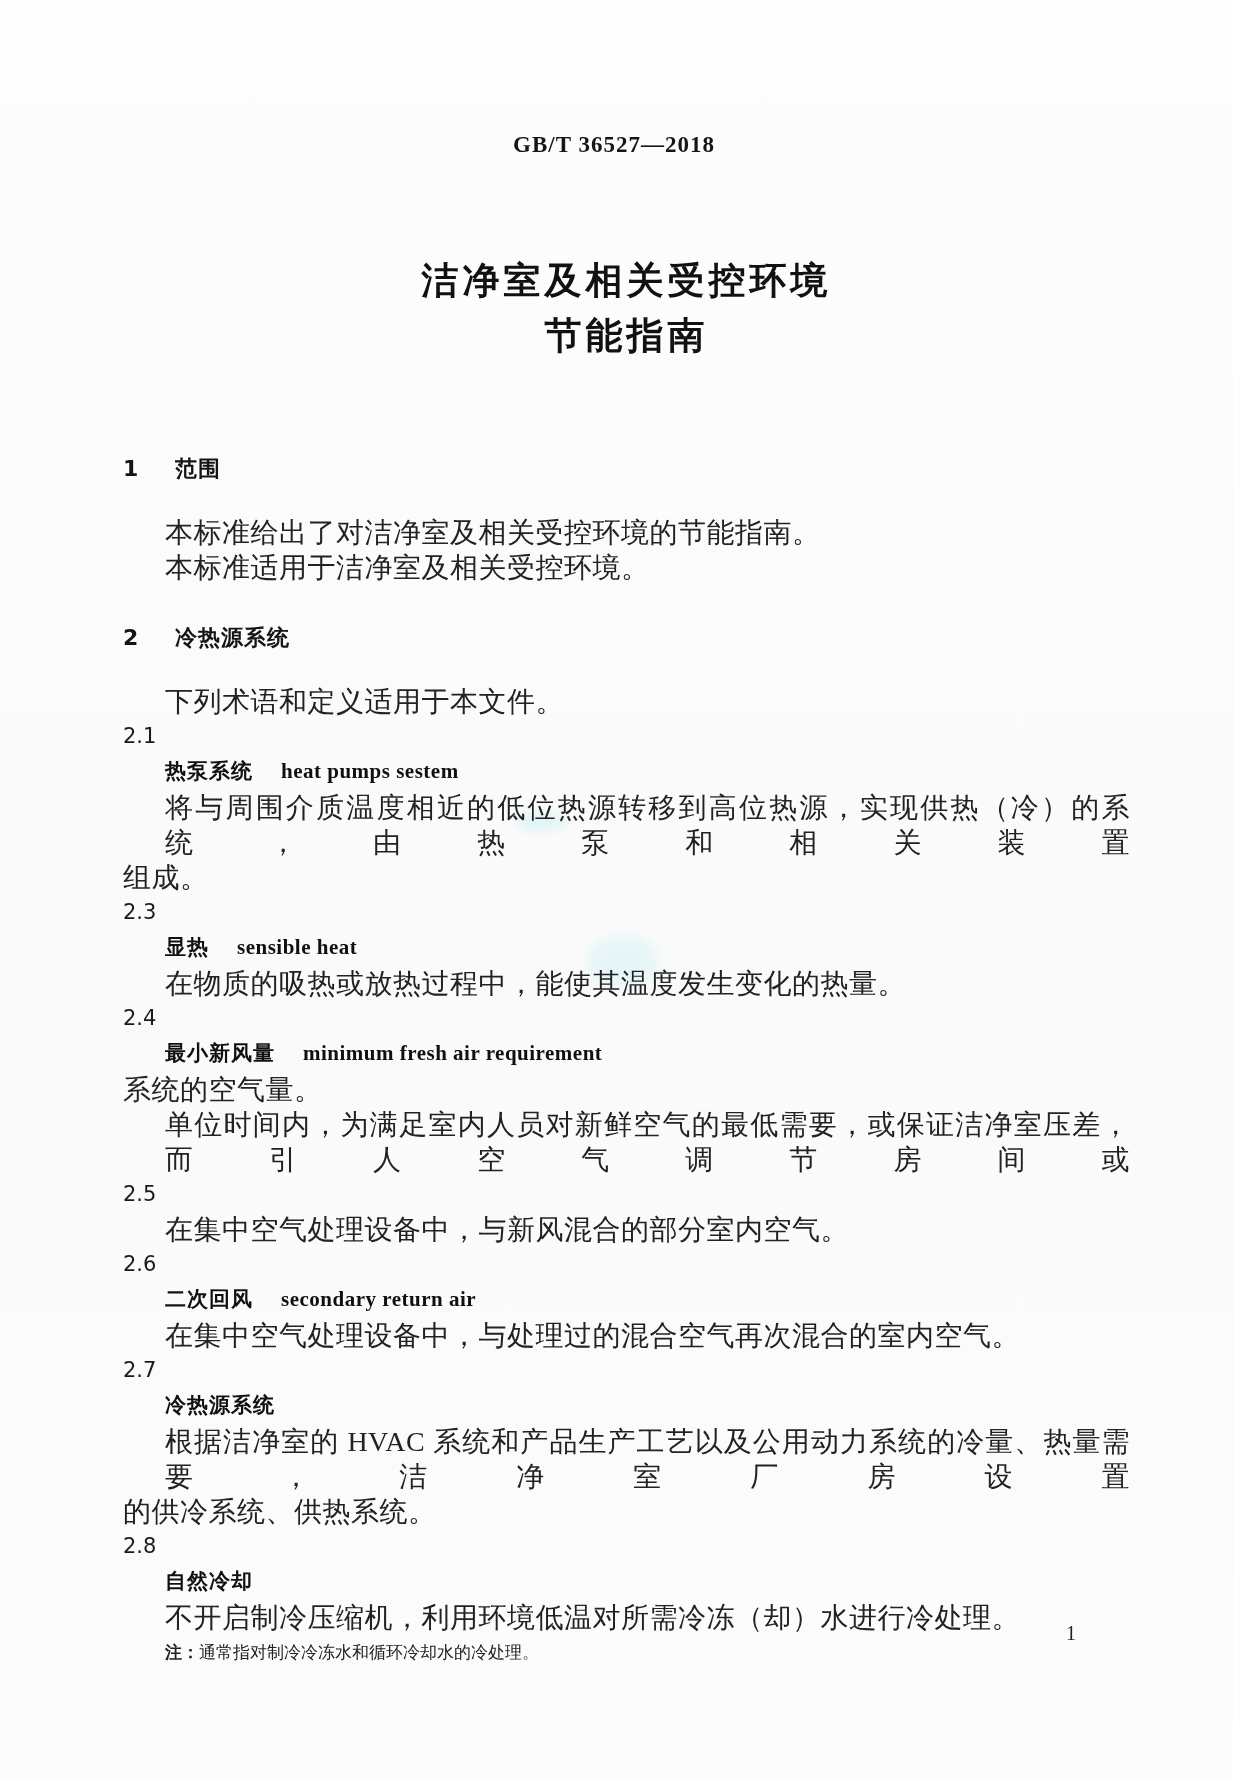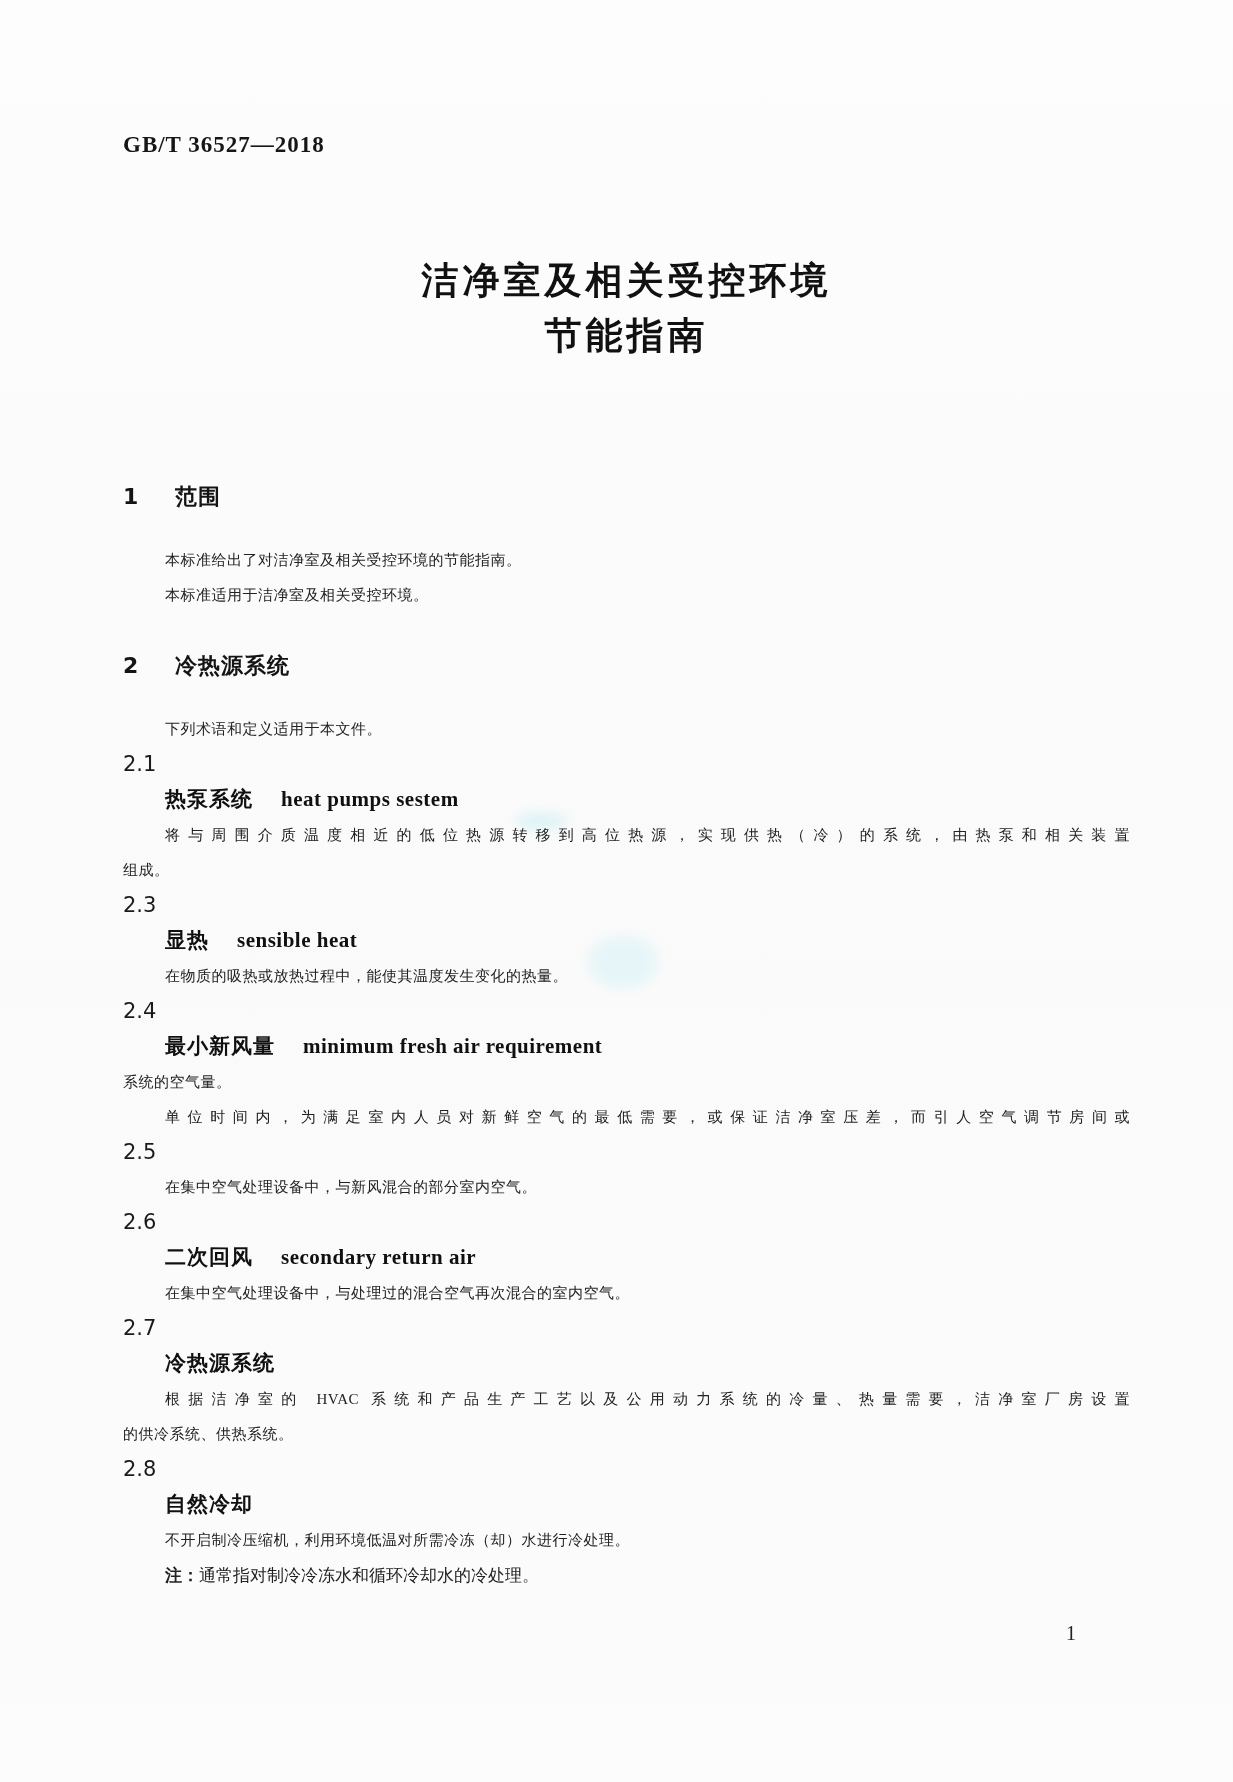--- a/index.html
+++ b/index.html
@@ -10,21 +10,21 @@
     background:#fcfcfc;
     background-image: linear-gradient(180deg, #fdfdfd 0%, #fafafa 55%, #fcfcfc 100%);
     color:#1e1e1e;
     font-family:"Liberation Serif", serif;
     overflow:hidden;
   }
   .content { position:absolute; left:123px; top:0; width:1007px; }
 
   .doc-header {
     margin-top:133px;
-    text-align:left;
+    text-align:center;
     padding-right:25px;
     font-family:"Liberation Serif", serif;
     font-weight:bold;
     font-size:23px;
     line-height:23px;
     letter-spacing:1px;
     color:#161616;
   }
 
   .doc-title {
@@ -40,25 +40,25 @@
 
   .sec-heading {
     font-family:"DejaVu Sans", sans-serif;
     font-weight:bold;
     font-size:22px;
     line-height:28px;
     color:#141414;
     letter-spacing:1px;
   }
   .sec-heading .sec-num { display:inline-block; min-width:52px; font-weight:bold; }
-  .heading-scope { margin-top:120px; }
+  .heading-scope { margin-top:92px; }
   .heading-terms { margin-top:39px; }
 
   .body-line {
-    font-size:15px;
+    font-size:28px;
     line-height:35px;
     letter-spacing:0.5px;
     color:#222;
     white-space:nowrap;
   }
   .indent { padding-left:42px; }
   .fill { white-space:normal; text-align:justify; text-align-last:justify; }
   .para-group { margin-top:32px; }
 
   .terms-list { margin-top:0; }

